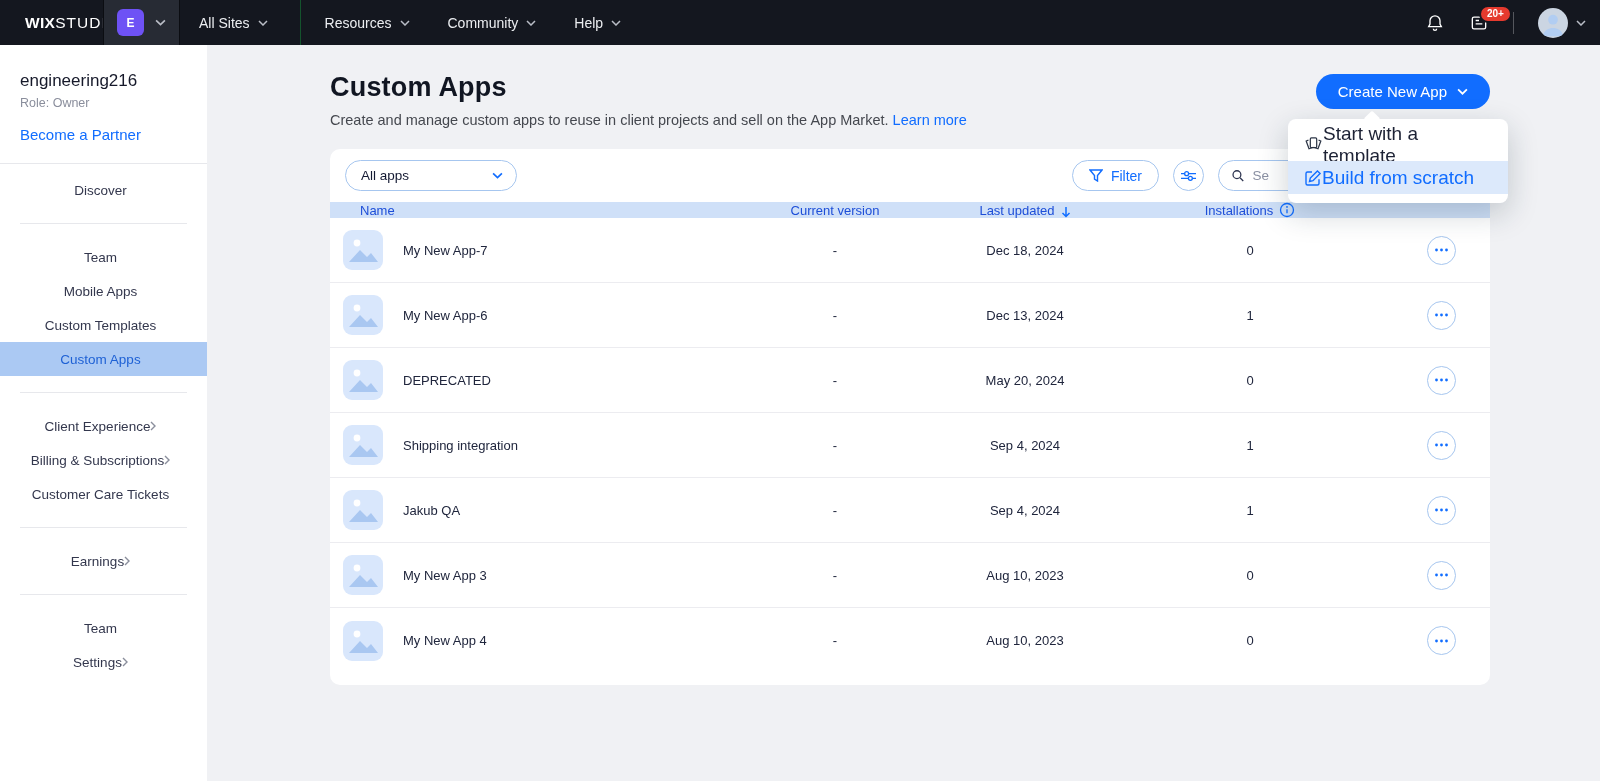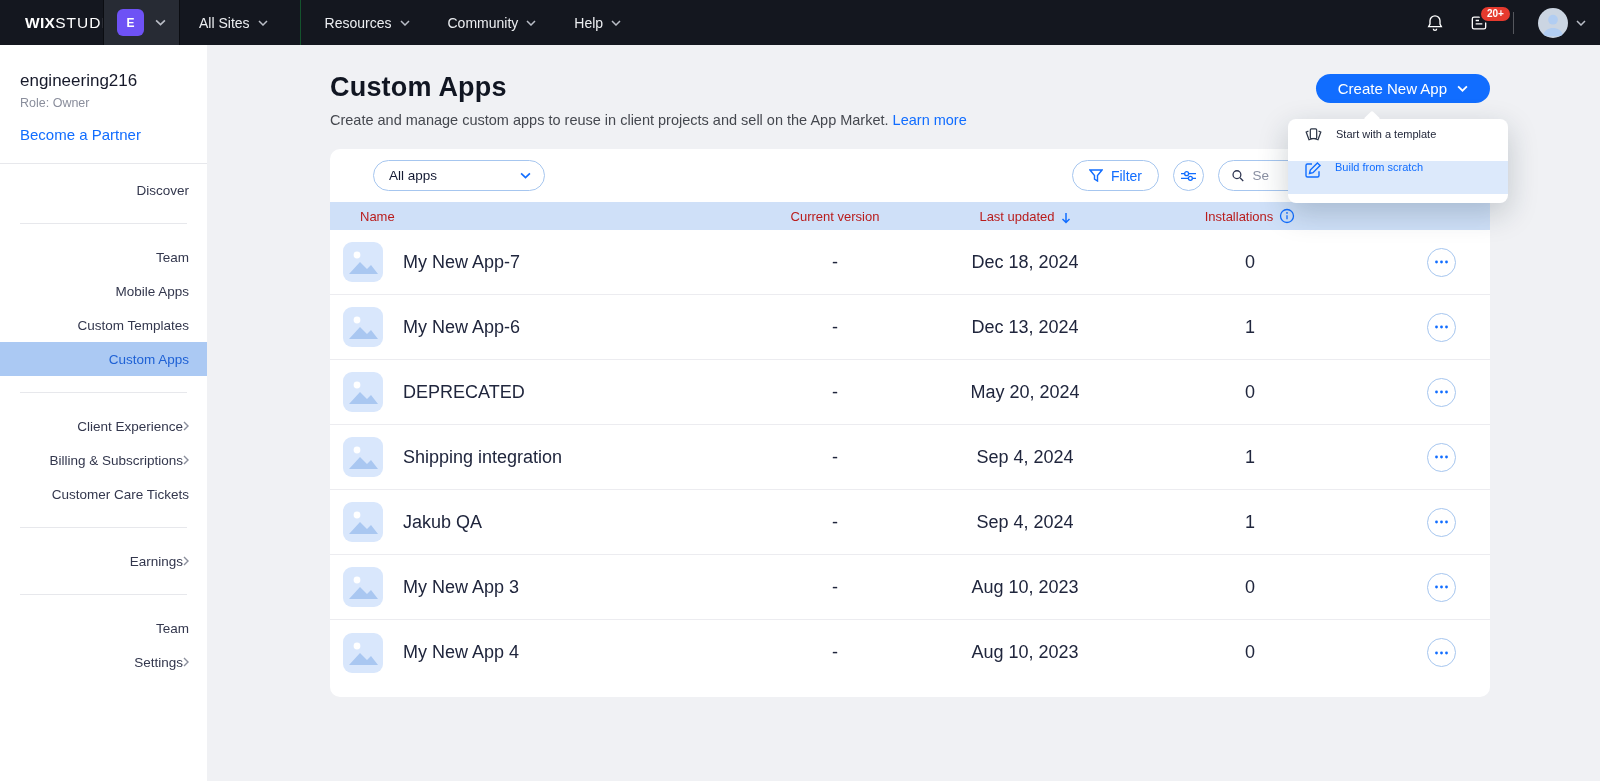--- a/index.html
+++ b/index.html
@@ -47,88 +47,88 @@
     position:absolute; top:45px; left:0; bottom:0; width:207px; background:#fff;
   }
   .profile { padding:26px 20px 20px 20px; }
   .acct-name { font-size:17px; color:#16192a; }
   .acct-role { font-size:12.5px; color:#8a8e9c; margin-top:5px; }
   .partner-link { font-size:15px; color:#2f73e8; margin-top:16px; cursor:pointer; }
   .side-divider-full { border-top:1px solid #e7e8ec; }
   .side-divider { border-top:1px solid #e7e8ec; margin:7px 20px; }
   .side-group { padding:9px 0; }
   .side-item {
-    height:34px; display:flex; align-items:center; justify-content:flex-end;
+    height:34px; display:flex; align-items:center; justify-content:center;
     padding:0 18px 0 12px; font-size:13.5px; color:#33374d; cursor:pointer;
   }
   .side-item .chev-r { color:#8a8e9c; display:inline-flex; }
   .side-item.selected { background:#abc9f3; color:#1e61d5; }
 
   
   .content {
     position:absolute; top:45px; left:207px; right:0; bottom:0;
     padding:27px 0 0 123px;
   }
   .page-header { width:1160px; display:flex; justify-content:space-between; align-items:flex-start; }
   .page-title { font-size:27px; font-weight:700; color:#111622; letter-spacing:.2px; }
   .page-sub { margin-top:9px; font-size:14.5px; color:#45484f; }
   .link { color:#116dff; cursor:pointer; }
   .create-btn {
     display:flex; align-items:center; gap:10px; background:#116dff; color:#fff;
-    border:none; height:29px; border-radius:18px; padding:0 22px; font-size:15px;
+    border:none; height:35px; border-radius:18px; padding:0 22px; font-size:15px;
     font-family:"Liberation Sans",sans-serif; cursor:pointer; margin-top:2px;
   }
 
   
   .card { width:1160px; margin-top:21px; background:#fff; border-radius:10px; padding-bottom:12px; }
-  .filterbar { height:53px; display:flex; align-items:center; padding:0 16px 0 15px;margin-left:28px; }
+  .filterbar { height:53px; display:flex; align-items:center; padding:0 16px 0 15px; }
   .pill {
     height:31px; border:1px solid #a6c6ef; border-radius:16px; background:#fff;
     display:flex; align-items:center; cursor:pointer;
   }
   .apps-select { width:172px; padding:0 13px 0 15px; justify-content:space-between; font-size:13.5px; color:#141a33; }
   .apps-select .chev { color:#116dff; }
   .filter-right { margin-left:auto; display:flex; align-items:center; gap:14px; }
   .filter-btn { padding:0 16px; gap:8px; color:#116dff; font-size:14px; font-weight:500; }
   .round-iconbtn { width:31px; height:31px; border:1px solid #a6c6ef; border-radius:50%; background:#fff; color:#116dff; display:flex; align-items:center; justify-content:center; cursor:pointer; }
   .search-pill { width:256px; padding:0 12px; gap:8px; color:#2e3550; }
   .search-pill input {
     border:none; outline:none; width:100%; font-size:13.5px; color:#1f2436;
     font-family:"Liberation Sans",sans-serif; background:transparent;
   }
   .search-pill input::placeholder { color:#8a90a3; }
 
   .grid-cols { display:grid; grid-template-columns:430px 150px 230px 220px 130px; align-items:center; }
-  .thead { height:28px; background:#cfe0f8; font-size:13px; color:#b91c1c; }
+  .thead { height:16px; background:#cfe0f8; font-size:13px; color:#1d4ed8; }
   .th-name { padding-left:30px; }
   .th-center { text-align:center; display:flex; align-items:flex-end; justify-content:center; gap:6px; }
   .sort-icon { color:#116dff; display:inline-flex; }
   .info-icon { color:#116dff; display:inline-flex; cursor:pointer; }
-  .trow { height:65px; border-bottom:1px solid #ececf0; font-size:18px; color:#20263d; }
+  .trow { height:65px; border-bottom:1px solid #ececf0; font-size:13px; color:#20263d; }
   .trow:last-child { border-bottom:none; }
   .cell-name { display:flex; align-items:center; gap:20px; padding-left:13px; }
   .cell-center { text-align:center; }
   .cell-actions { display:flex; justify-content:flex-end; padding-right:34px; }
   .dots-btn {
     width:29px; height:29px; border-radius:50%; border:1px solid #a6c6ef; background:#fff;
     color:#116dff; display:flex; align-items:center; justify-content:center; cursor:pointer;
   }
 
   
   .menu {
     position:absolute; top:119px; left:1288px; width:220px; background:#fff; border-radius:8px;
     box-shadow:0 10px 30px rgba(22,45,61,.22); z-index:50; padding:9px 0;
   }
   .menu-caret {
     position:absolute; top:-6px; left:78px; width:12px; height:12px; background:#fff;
     transform:rotate(45deg); border-radius:2px;
   }
   .menu-item {
-    height:33px; display:flex; gap:13px; padding:0 16px;
-    font-size:11px; color:#1d2235; cursor:pointer; position:relative; z-index:1;
+    height:33px; display:flex; align-items:center; padding:0 16px;
+    font-size:19px; color:#1d2235; cursor:pointer; position:relative; z-index:1;
   }
   .menu-item .mi-icon { display:inline-flex; color:#2b3445; }
   .menu-item.active { background:#dce9fb; color:#116dff; }
   .menu-item.active .mi-icon { color:#116dff; }
 </style>
 </head>
 <body>
 
 <header class="topbar">
   <div class="logo">

